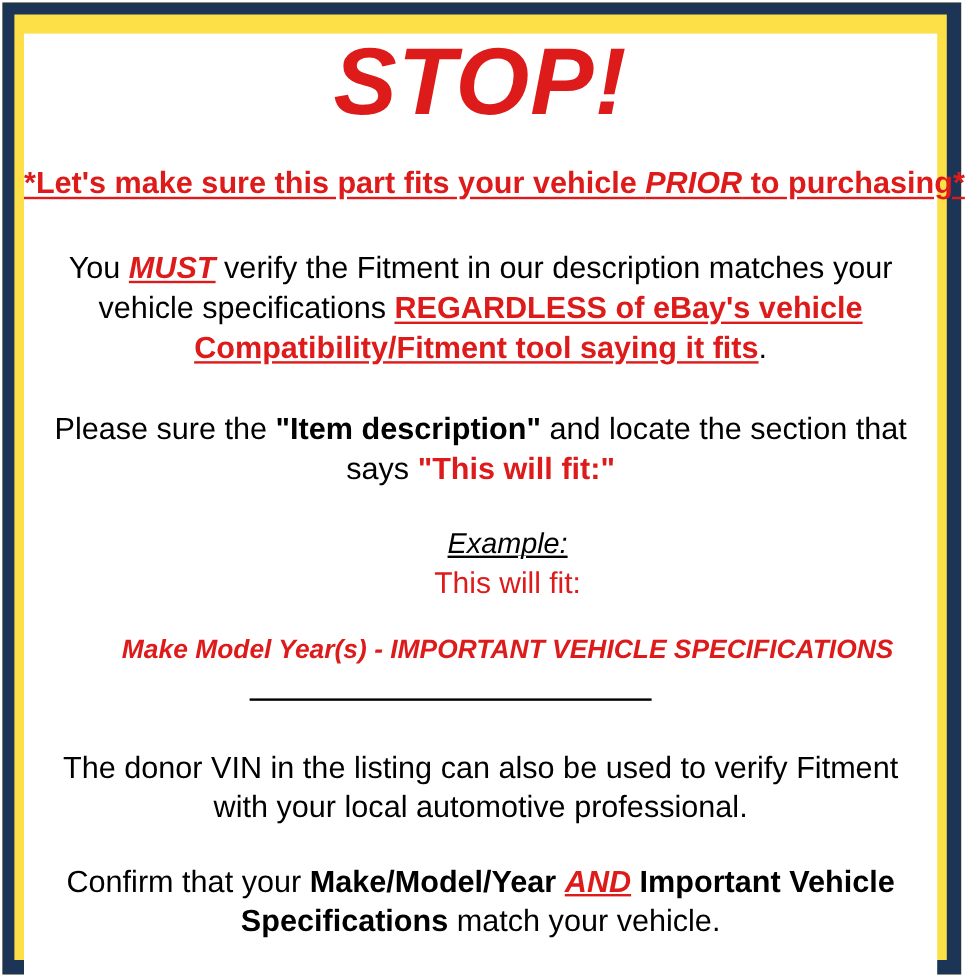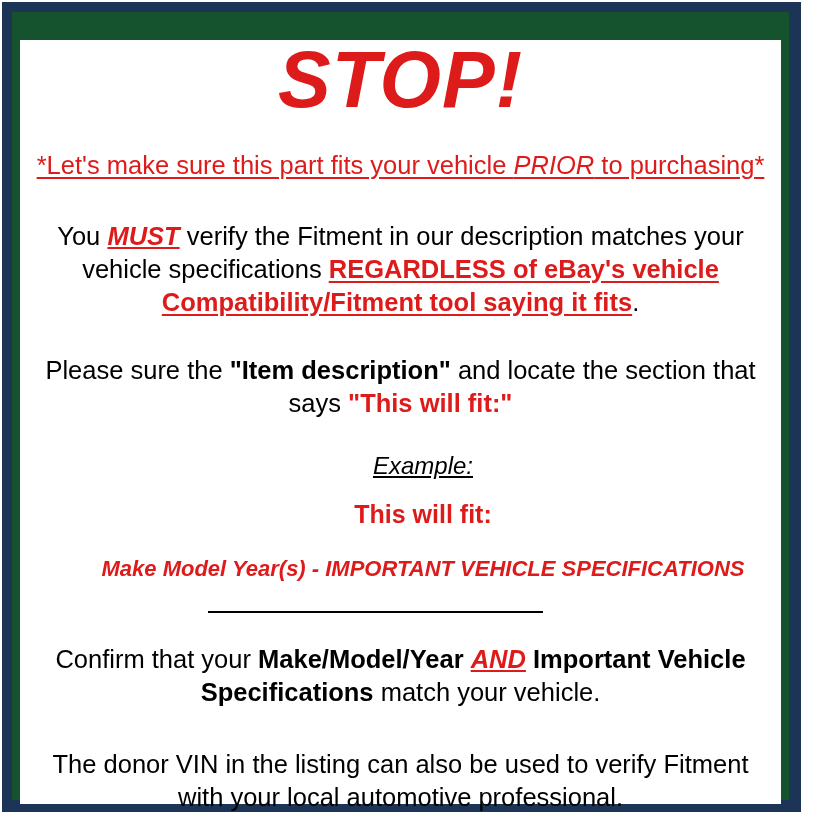--- a/index.html
+++ b/index.html
@@ -23,22 +23,22 @@
     background: #ffffff;
   }
 
   .notice-border {
     box-sizing: border-box;
     width: 100%;
     height: 100%;
     border: 10px solid #1C3557;
     border-right-width: 12px;
     border-bottom-width: 12px;
-    background: #14532d;
-    padding: 12px 8px;
+    background: #fde047;
+    padding: 0 8px;
     display: block;
   }
 
   .notice-body {
     box-sizing: border-box;
     width: 100%;
     height: 100%;
     background: #ffffff;
     text-align: center;
     color: #000000;
@@ -53,21 +53,21 @@
     line-height: 1;
     letter-spacing: 1px;
     margin: 16px 0 0 0;
     padding: 0;
     text-align: center;
   }
 
   
   .subtitle {
     font-size: 25.5px;
-    font-weight: normal;
+    font-weight: bold;
     color: #DE1B1B;
     text-decoration: underline;
     text-underline-offset: 3px;
     line-height: 1.15;
     margin: 32px 0 0 0;
     white-space: nowrap;
     text-align: center;
   }
   .subtitle .ital { font-style: italic; }
 
@@ -117,24 +117,24 @@
     font-weight: normal;
     color: #000000;
     text-decoration: underline;
     text-underline-offset: 2px;
     line-height: 1.1;
     margin: 0;
     display: inline-block;
   }
   .example-fitline {
     font-size: 25px;
-    font-weight: bold;
+    font-weight: normal;
     color: #DE1B1B;
     line-height: 1.15;
-    margin: 20px 0 0 0;
+    margin: 4px 0 0 0;
   }
   .example-spec {
     font-size: 22px;
     font-weight: bold;
     color: #DE1B1B;
     line-height: 1.15;
     margin: 27px 0 0 0;
     white-space: nowrap;
     font-style: italic;
   }
@@ -171,19 +171,19 @@
       <div class="example-block">
         <div><span class="example-label">Example:</span></div>
         <div class="example-fitline">This will fit:</div>
         <div class="example-spec">Make Model Year(s) - IMPORTANT VEHICLE SPECIFICATIONS</div>
       </div>
 
       <div class="divider-wrap">
         <span class="divider"></span>
       </div>
 
+      <p class="para p-vin">The donor VIN in the listing can also be used to verify Fitment with your local automotive professional.</p>
+
       <p class="para p-confirm"><span>Confirm that your </span><span class="r-bold">Make/Model/Year</span><span> </span><span class="red-bi-u">AND</span><span> </span><span class="r-bold">Important Vehicle Specifications</span><span> match your vehicle.</span></p>
-
-      <p class="para p-vin">The donor VIN in the listing can also be used to verify Fitment with your local automotive professional.</p>
 
     </div>
   </div>
 </div>
 
 </body></html>

